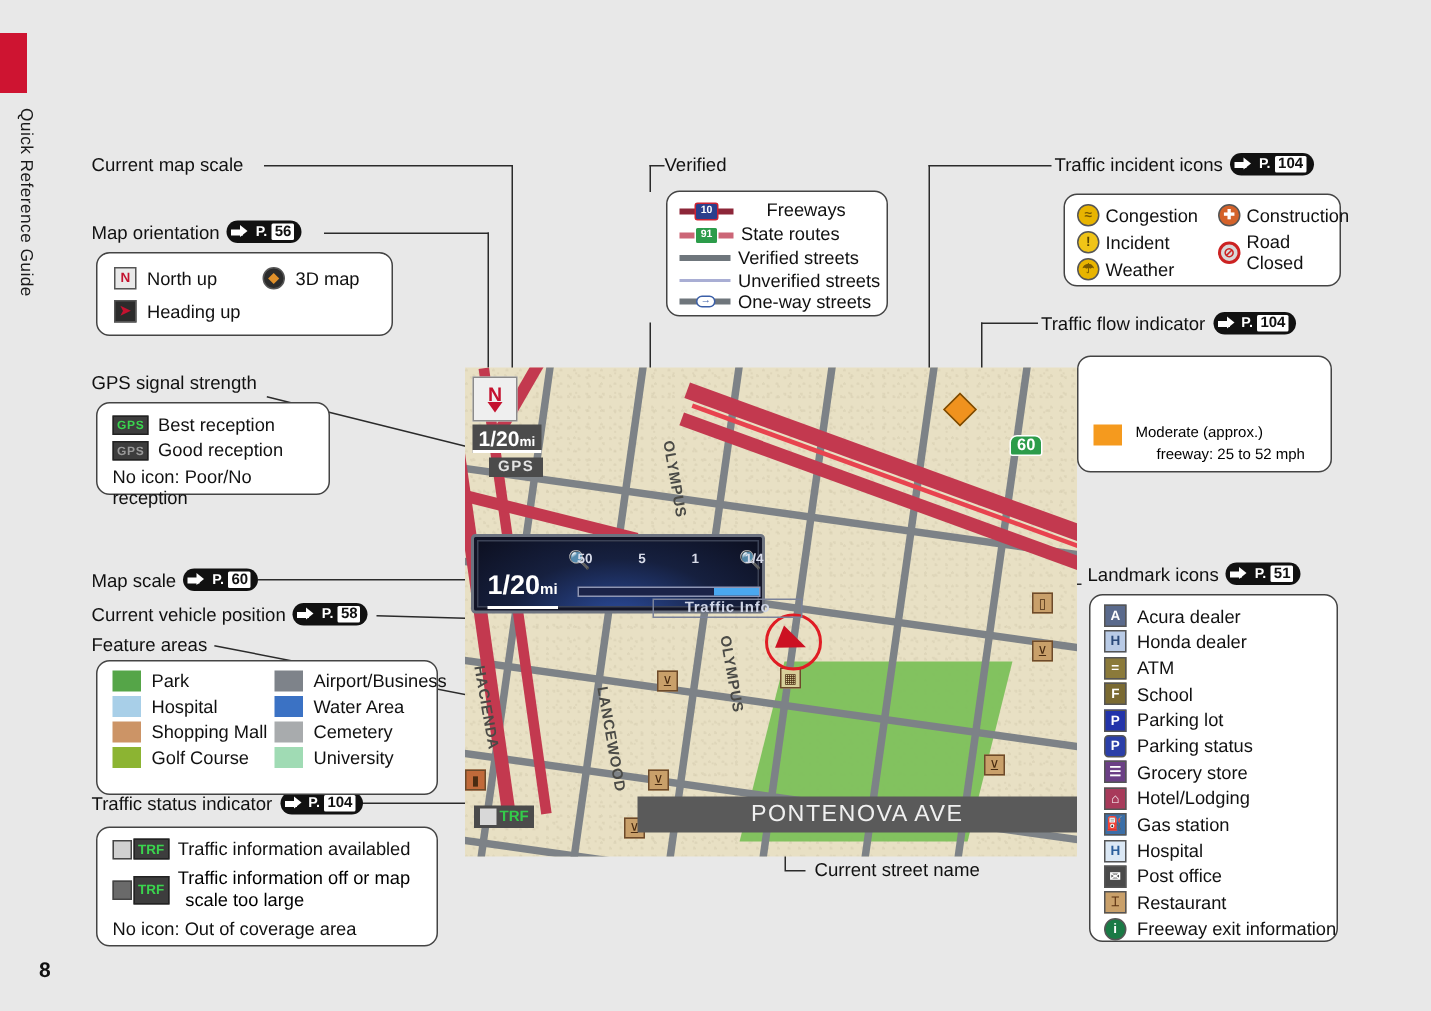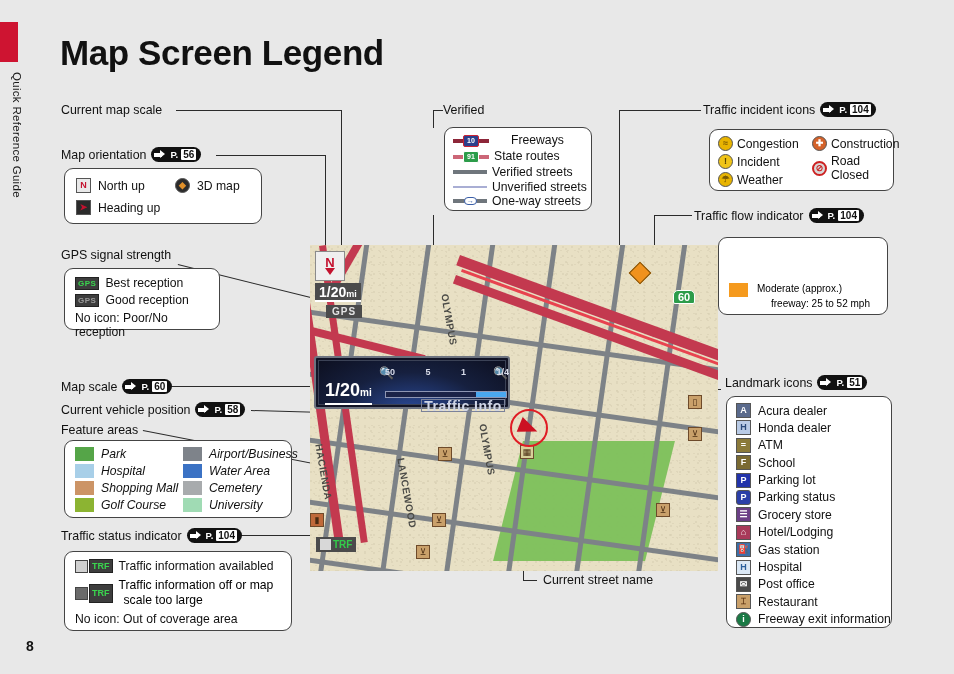--- a/index.html
+++ b/index.html
@@ -169,22 +169,22 @@
     border:1px solid #3b4256;
   }
   .sw-val { position:absolute; left:6px; top:20px; color:#fff; font-size:18px; font-weight:bold;
             border-bottom:2px solid #fff; padding-bottom:1px; line-height:18px;}
   .sw-val .u { font-size:10px; }
   .sw-ticks { position:absolute; left:66px; top:6px; width:124px; display:flex;
               justify-content:space-between; color:#d8dcea; font-size:9px; font-weight:bold; }
   .sw-bar { position:absolute; left:66px; top:30px; width:122px; height:7px;
             border:1px solid #8e96b4; background:#1b2348; }
   .sw-bar .fill { position:absolute; right:0; top:0; height:100%; width:30px; background:#4aa8f0; }
-  .sw-traffic { position:absolute; left:102px; top:38px; width:84px; height:13px;
-                border:1px solid #7b8299; color:#cfd5e6; font-size:14px; font-weight:bold;
+  .sw-traffic { position:absolute; left:116px; top:38px; width:100px; height:13px;
+                border:1px solid #7b8299; color:#cfd5e6; font-size:10px; font-weight:bold;
                 display:flex; align-items:center; justify-content:center; letter-spacing:.5px; }
   .mag { position:absolute; color:#cfd6e8; font-size:12px; }
 
   
   .ln { position:absolute; background:#2b2b2b; }
   .dot { position:absolute; width:5px;height:5px;border-radius:50%;background:#222; }
 
   
   .chip { width:15px; height:15px; flex:0 0 15px; border:1px solid #555;
           display:inline-flex; align-items:center; justify-content:center;
@@ -198,21 +198,20 @@
 </style>
 </head>
 <body>
 
 <div class="page">
 
   <div class="side-tab"></div>
   <div class="side-label">Quick Reference Guide</div>
   <div class="page-num">8</div>
 
-  <div class="title">Map Screen Legend</div>
 
   <div class="ln" style="left:176px;top:110px;width:166px;height:1px;"></div>
   <div class="ln" style="left:341px;top:110px;width:1px;height:140px;"></div>
   <div class="dot" style="left:339px;top:248px;"></div>
 
   <div class="ln" style="left:216px;top:155px;width:110px;height:1px;"></div>
   <div class="ln" style="left:325px;top:155px;width:1px;height:93px;"></div>
   <div class="dot" style="left:322px;top:246px;"></div>
 
   <div class="ln" style="left:178px;top:264px;width:140px;height:1px;transform:rotate(14deg);transform-origin:0 0;"></div>
@@ -424,21 +423,21 @@
   <div class="box" style="left:718px;top:237px;width:170px;height:78px;">
     <div style="position:absolute;left:10px;top:43px;display:flex;gap:9px;">
       <span class="sw" style="background:#f59a1e;margin-top:2px;"></span>
       <span style="font-size:10px;line-height:15px;">
         <span>Moderate (approx.)</span><br>
         <span style="padding-left:14px;display:inline-block;">freeway: 25 to 52 mph</span>
       </span>
     </div>
   </div>
 
-  <div class="box" style="left:64px;top:440px;width:228px;height:78px;font-style:italic;">
+  <div class="box" style="left:64px;top:440px;width:228px;height:90px;">
     <div class="box-row" style="position:absolute;left:10px;top:6px;gap:7px;">
       <span class="sw" style="background:#55a548;"></span>
       <span>Park</span>
     </div>
     <div class="box-row" style="position:absolute;left:118px;top:6px;gap:7px;">
       <span class="sw" style="background:#7e838a;"></span>
       <span>Airport/Business</span>
     </div>
     <div class="box-row" style="position:absolute;left:10px;top:23px;gap:7px;">
       <span class="sw" style="background:#a8cfe8;"></span>
@@ -598,20 +597,21 @@
       <span class="tri"></span>
     </div>
     <div class="scalebadge">
       <span>1/20</span><span class="u">mi</span>
     </div>
     <div class="gpsbadge">GPS</div>
     <div class="trfbadge">
       <span class="ic"></span>
       <span>TRF</span>
     </div>
+    <div class="streetbar">PONTENOVA AVE</div>
   </div>
 
   <div class="scalewidget">
     <div class="inner">
       <div class="sw-val">
         <span>1/20</span><span class="u">mi</span>
       </div>
       <span class="mag" style="left:60px;top:5px;">🔍</span>
       <span class="mag" style="left:174px;top:5px;">🔍</span>
       <div class="sw-ticks">

